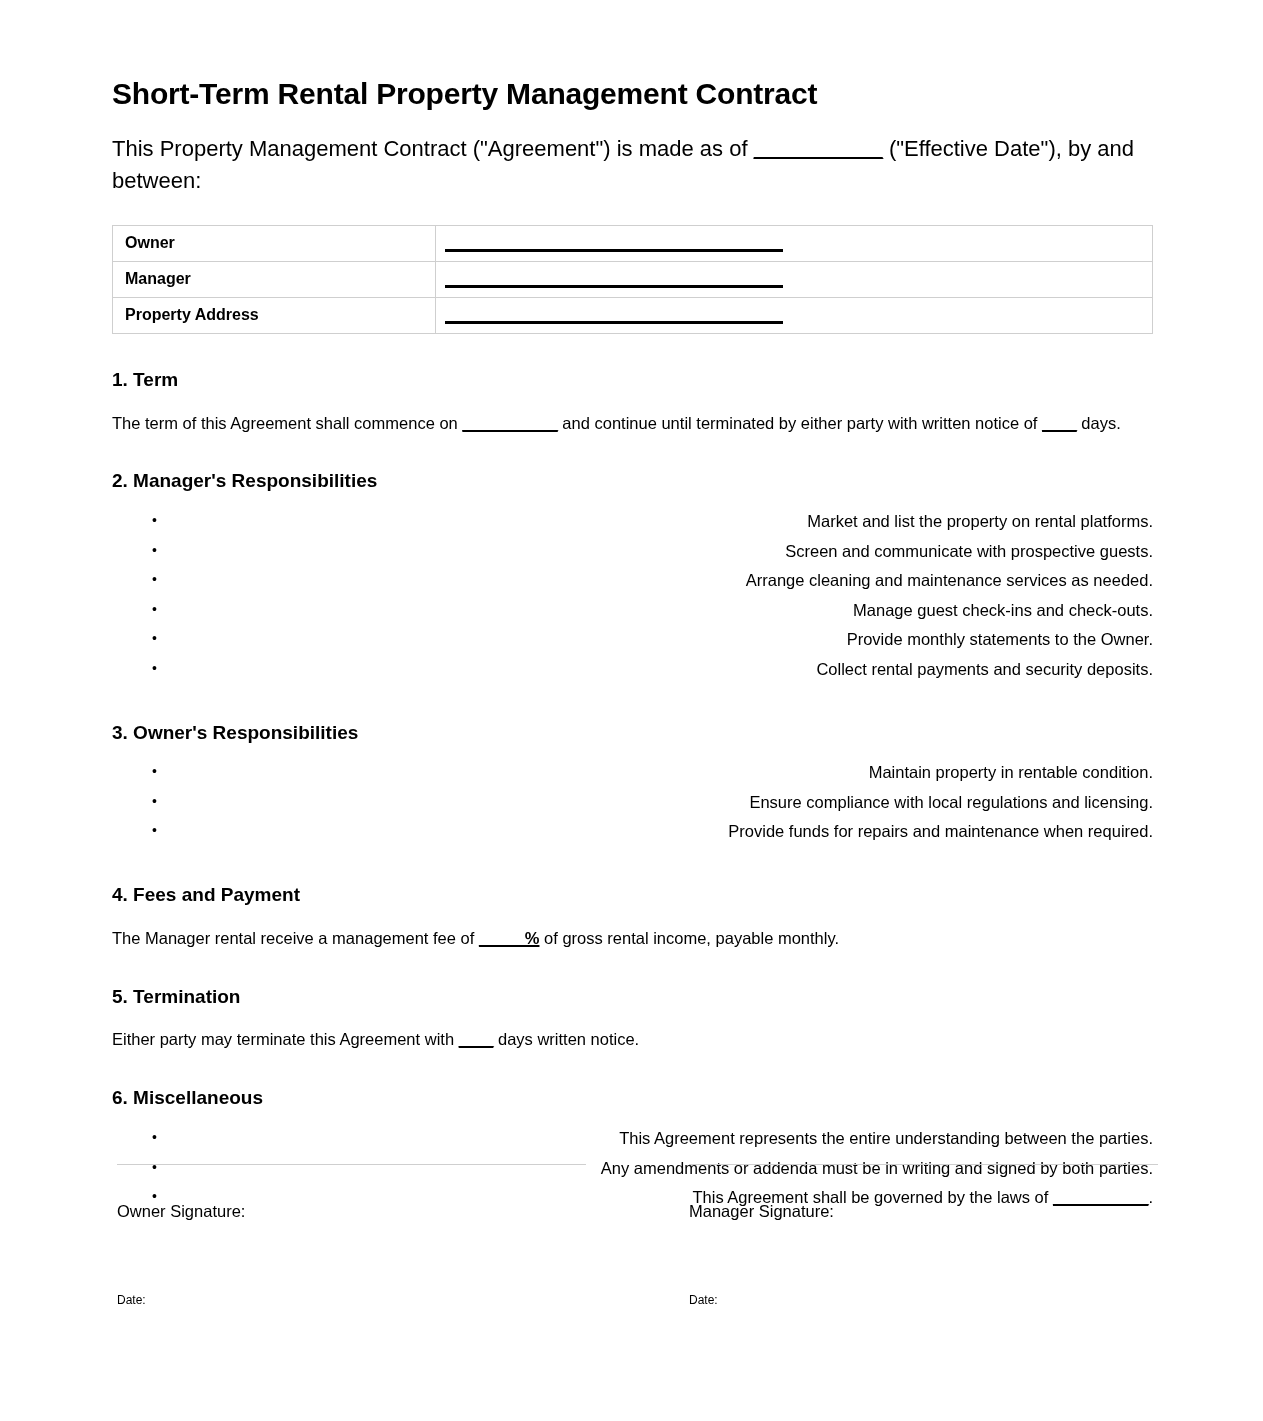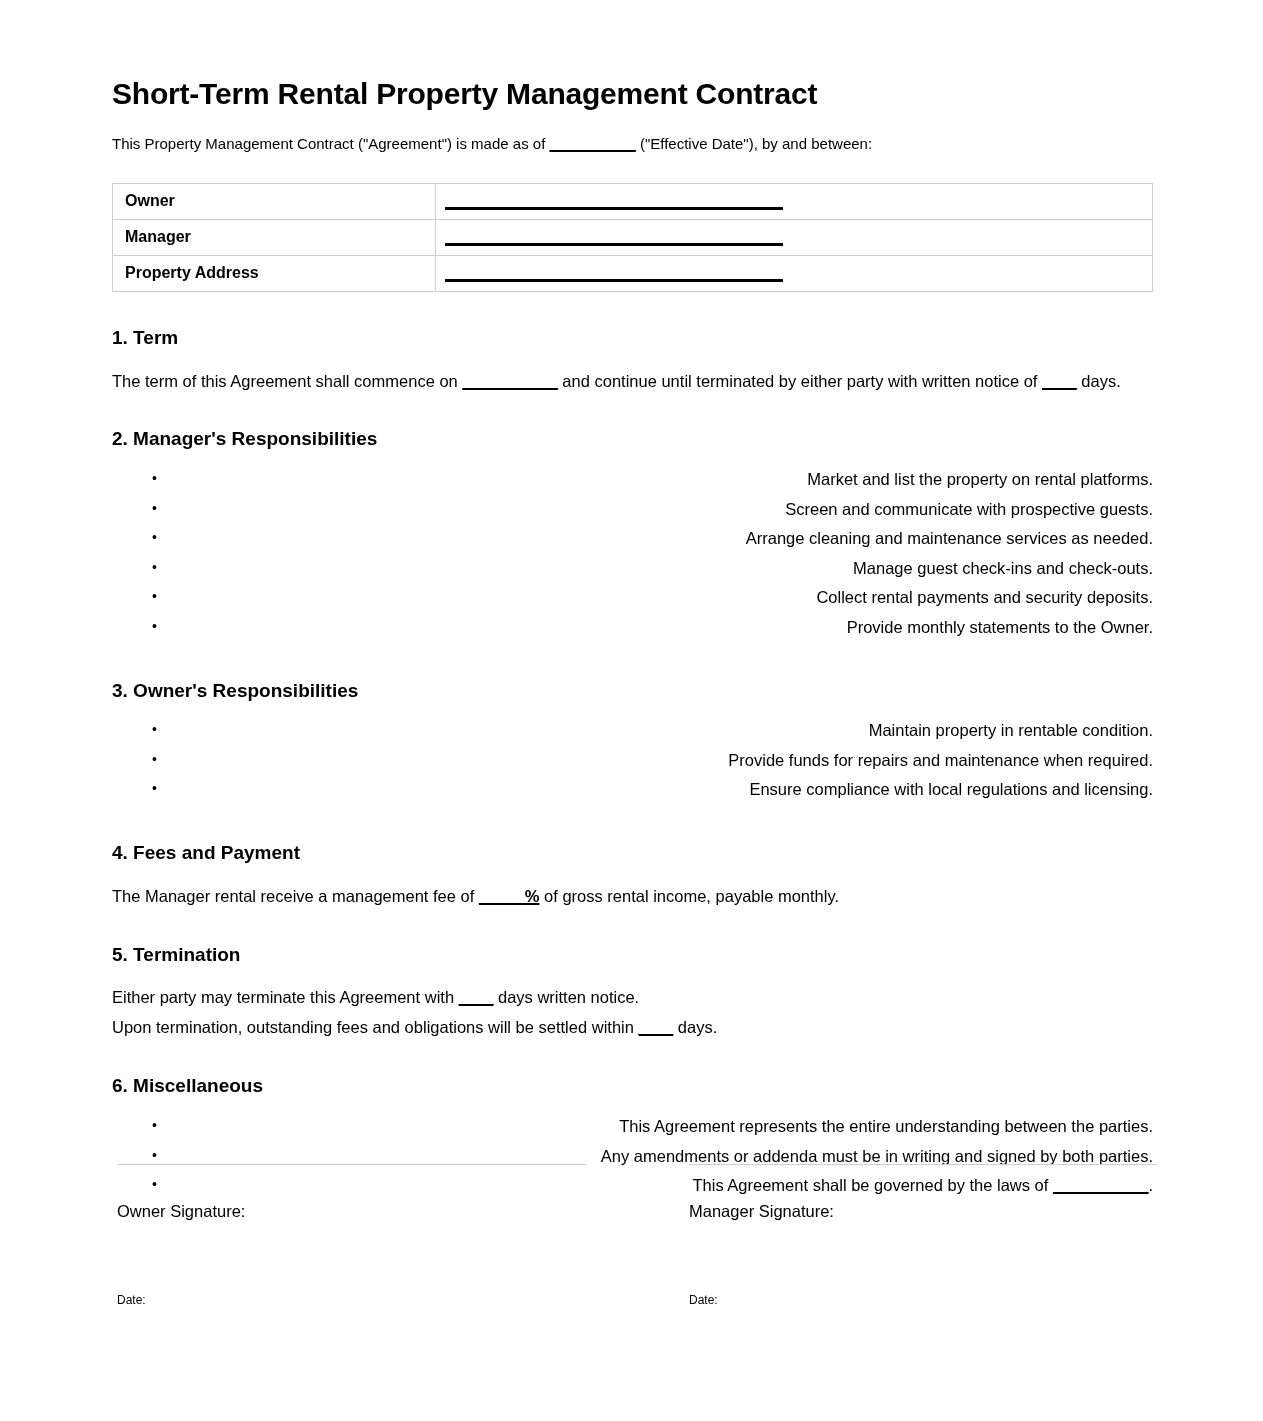--- a/index.html
+++ b/index.html
@@ -32,21 +32,21 @@
   .doc-title {
     font-size: 30px;
     font-weight: bold;
     line-height: 1.2;
     margin: 0;
     padding-top: 76px;
     letter-spacing: -0.2px;
   }
 
   .intro-para {
-    font-size: 15px;
+    font-size: 22px;
     line-height: 1.45;
     margin: 21px 0 0 0;
   }
 
   
   .blank {
     font-weight: bold;
     text-decoration: underline;
     text-decoration-thickness: 2px;
     letter-spacing: -0.5px;
@@ -193,37 +193,36 @@
 
     <h2 class="section-heading">1. Term</h2>
     <p class="section-para"><span>The term of this Agreement shall commence on </span><span class="blank">___________</span><span> and continue until terminated by either party with written notice of </span><span class="blank">____</span><span> days.</span></p>
 
     <h2 class="section-heading">2. Manager's Responsibilities</h2>
     <ul class="bullets">
       <li>Market and list the property on rental platforms.</li>
       <li>Screen and communicate with prospective guests.</li>
       <li>Arrange cleaning and maintenance services as needed.</li>
       <li>Manage guest check-ins and check-outs.</li>
+      <li>Provide monthly statements to the Owner.</li>
       <li>Collect rental payments and security deposits.</li>
-      <li>Provide monthly statements to the Owner.</li>
     </ul>
 
     <h2 class="section-heading">3. Owner's Responsibilities</h2>
     <ul class="bullets">
       <li>Maintain property in rentable condition.</li>
+      <li>Ensure compliance with local regulations and licensing.</li>
       <li>Provide funds for repairs and maintenance when required.</li>
-      <li>Ensure compliance with local regulations and licensing.</li>
     </ul>
 
     <h2 class="section-heading">4. Fees and Payment</h2>
     <p class="section-para"><span>The Manager rental receive a management fee of </span><span class="blank-pct">_____%</span><span> of gross rental income, payable monthly.</span></p>
 
     <h2 class="section-heading">5. Termination</h2>
     <p class="section-para"><span>Either party may terminate this Agreement with </span><span class="blank">____</span><span> days written notice.</span></p>
-    <p class="section-para tight"><span>Upon termination, outstanding fees and obligations will be settled within </span><span class="blank">____</span><span> days.</span></p>
 
     <h2 class="section-heading">6. Miscellaneous</h2>
     <ul class="bullets">
       <li>This Agreement represents the entire understanding between the parties.</li>
       <li>Any amendments or addenda must be in writing and signed by both parties.</li>
       <li><span>This Agreement shall be governed by the laws of </span><span class="blank">___________</span><span>.</span></li>
     </ul>
 
   </div>
 

